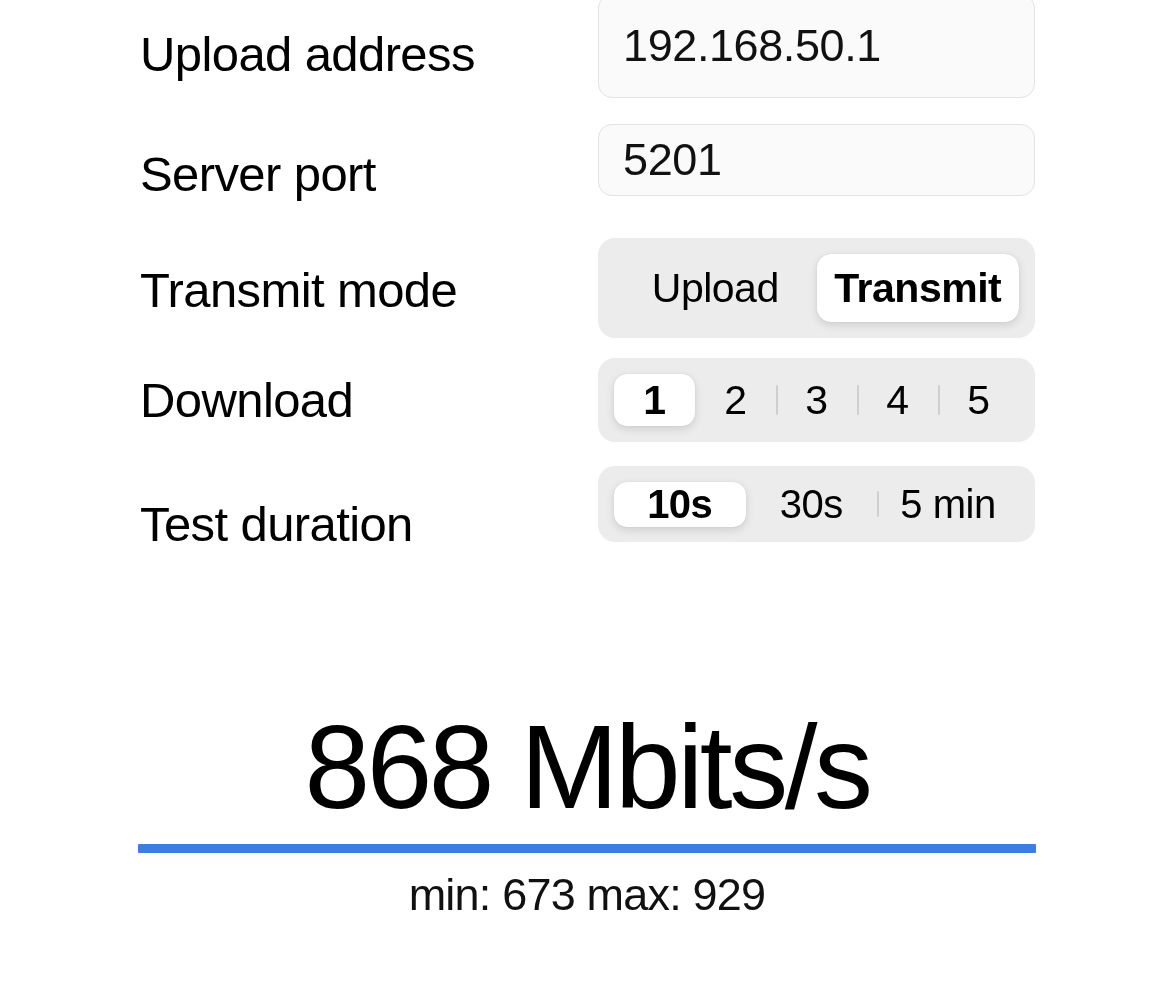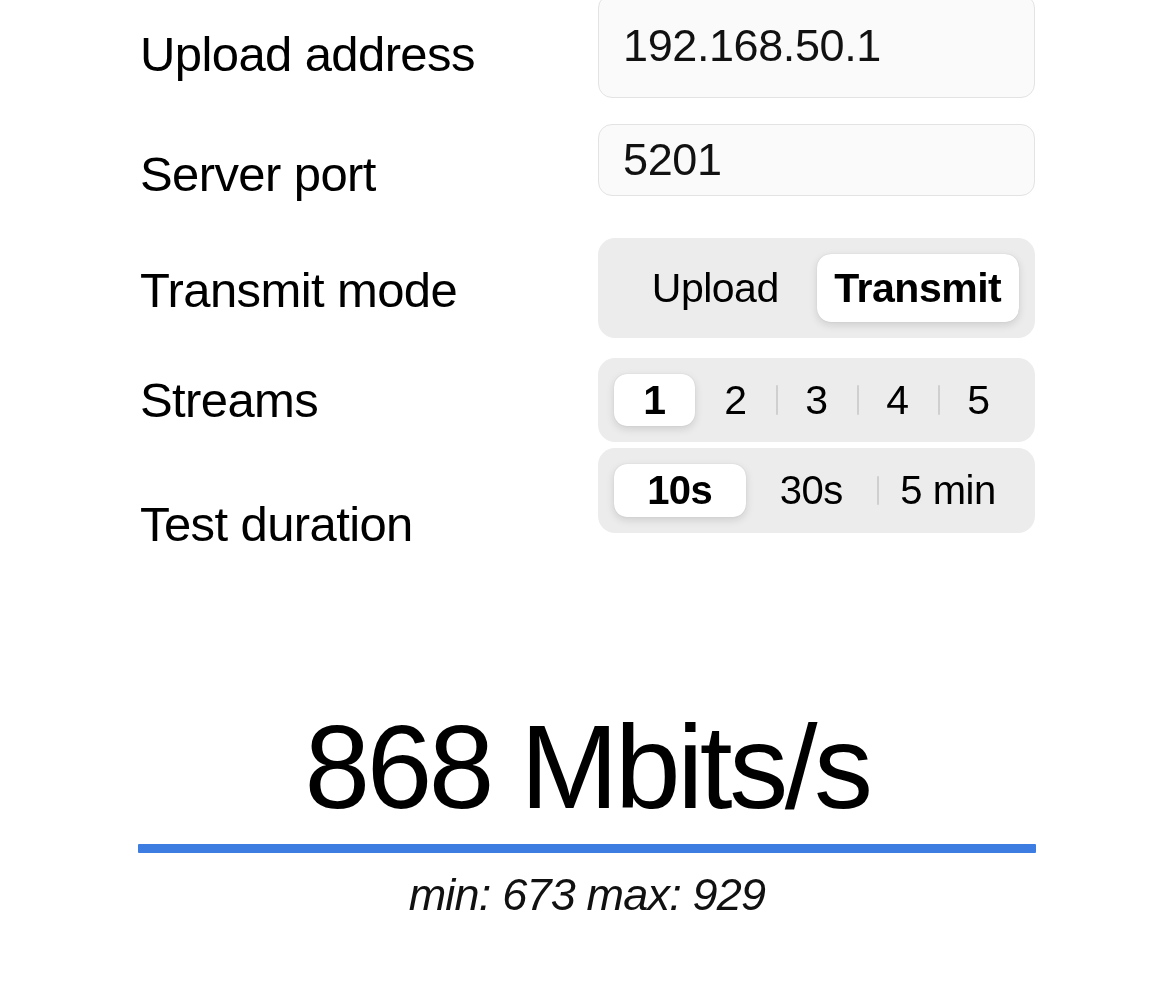--- a/index.html
+++ b/index.html
@@ -125,21 +125,21 @@
   }
   .seg.selected.div-left::before,
   .seg.no-div::before { display: none; }
 
   #seg-transmit-mode { top: 238px; height: 100px; }
   #seg-transmit-mode .seg { font-size: 41px; border-radius: 14px; }
 
   #seg-streams { top: 358px; height: 84px; }
   #seg-streams .seg { font-size: 41px; }
 
-  #seg-duration { top: 448px; height: 85px; }
+  #seg-duration { top: 466px; height: 76px; align-items: center; }
   #seg-duration .seg { font-size: 40px; }
 
   
   #seg-transmit-mode .seg:nth-child(1) { flex: 1.02 1 0; }
   #seg-transmit-mode .seg:nth-child(2) { flex: 1.02 1 0; }
 
   #seg-duration .seg:nth-child(1) { flex: 1 1 0; }
   #seg-duration .seg:nth-child(2) { flex: 1 1 0; }
   #seg-duration .seg:nth-child(3) { flex: 1.08 1 0; }
 
@@ -166,21 +166,20 @@
     background: #3d7ce0;
     border-radius: 1px;
   }
   .result-range {
     margin-top: 16px;
     font-size: 45px;
     font-weight: 400;
     letter-spacing: -0.8px;
     color: #111111;
     white-space: nowrap;
-    font-style: italic;
   }
 </style>
 </head>
 <body>
 
 <div class="screen">
 
   <div class="form">
 
     <div class="form-row">
@@ -195,21 +194,21 @@
 
     <div class="form-row">
       <div class="row-label" style="top:266px;">Transmit mode</div>
     </div>
     <div id="seg-transmit-mode" class="segmented">
       <div class="seg no-div">Upload</div>
       <div class="seg selected no-div">Transmit</div>
     </div>
 
     <div class="form-row">
-      <div class="row-label" style="top:376px;">Streams</div>
+      <div class="row-label" style="top:376px;">Download</div>
     </div>
     <div id="seg-streams" class="segmented">
       <div class="seg selected no-div">1</div>
       <div class="seg no-div">2</div>
       <div class="seg div-left">3</div>
       <div class="seg div-left">4</div>
       <div class="seg div-left">5</div>
     </div>
 
     <div class="form-row">

